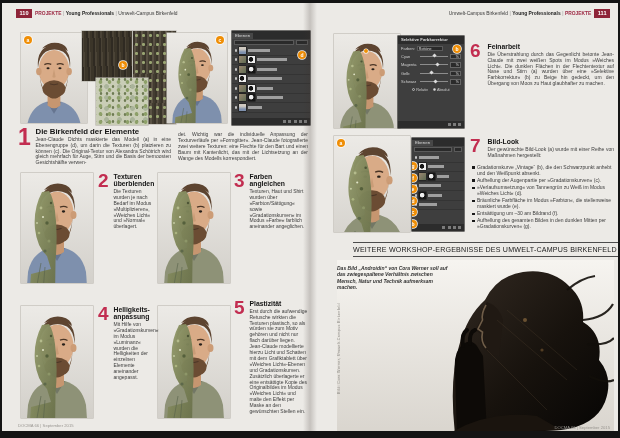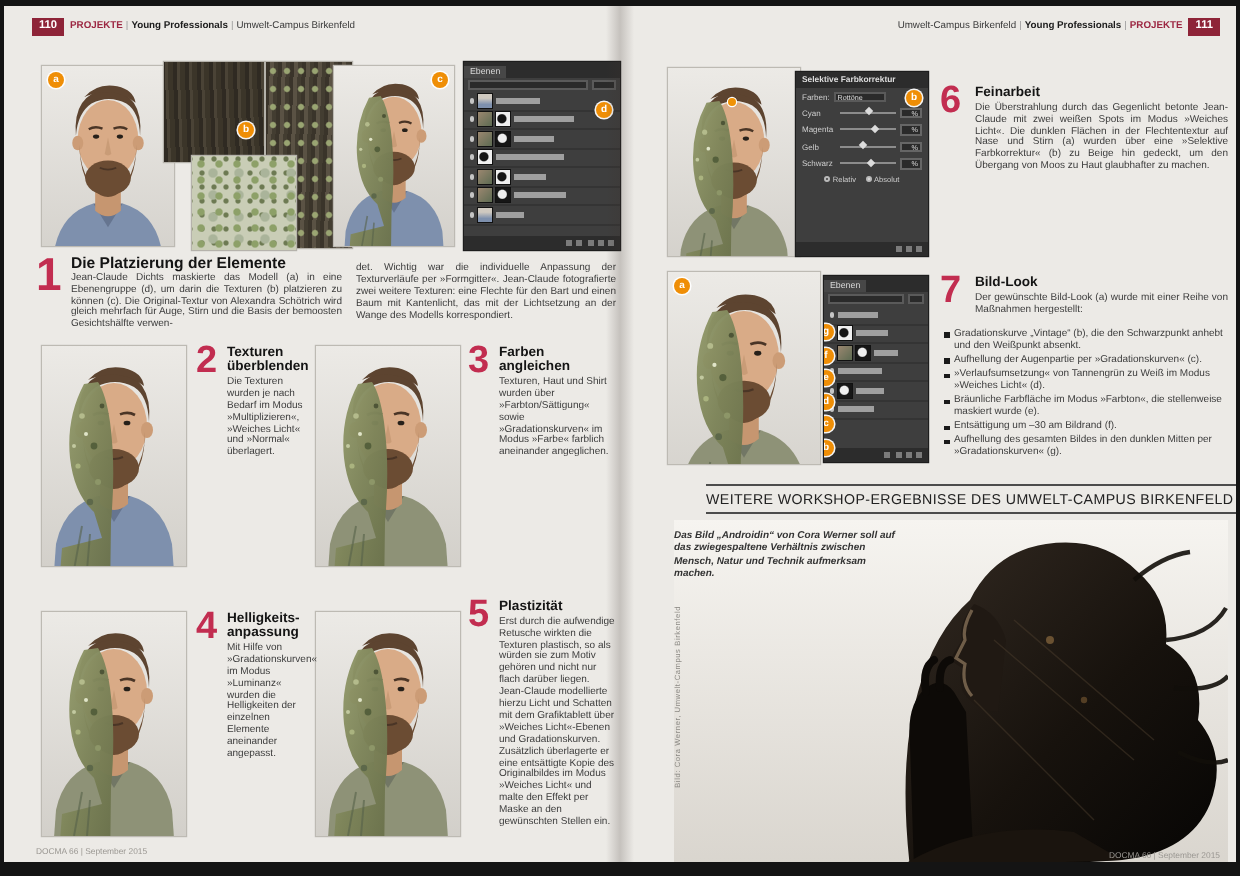--- a/index.html
+++ b/index.html
@@ -222,21 +222,21 @@
           <span class="pdot"></span>
           <span class="pdot"></span>
           <span class="pdot"></span>
         </div>
       <span class="tag" style="right:4px;top:20px">d</span>
     </div>
 
     <div class="step step--big" style="left:16px;top:125px;width:153px">
       <span class="snum">1</span>
       <div class="scol">
-        <h3 class="stitle">Die Platzierung der Elemente</h3>
+        <h3 class="stitle">Die Birkenfeld der Elemente</h3>
         <p class="sbody" style="margin:0">Jean-Claude Dichts maskierte das Modell (a) in eine Ebenengruppe (d), um darin die Texturen (b) platzieren zu können (c). Die Original-Textur von Alexandra Schötrich wird gleich mehrfach für Auge, Stirn und die Basis der bemoosten Gesichtshälfte verwen-</p>
       </div>
     </div>
     <p class="cont" style="left:176px;top:129px;width:130px;margin:0">det. Wichtig war die individuelle Anpassung der Texturverläufe per »Formgitter«. Jean-Claude fotografierte zwei weitere Texturen: eine Flechte für den Bart und einen Baum mit Kantenlicht, das mit der Lichtsetzung an der Wange des Modells korrespondiert.</p>
 
     <div class="photo" style="left:19px;top:170px;width:72px;height:110px">
       <svg viewBox="0 0 72 127" preserveAspectRatio="xMidYMin slice" class="man blue">
           <use href="#sym-man"></use>
           <use href="#sym-moss"></use>
         </svg>

